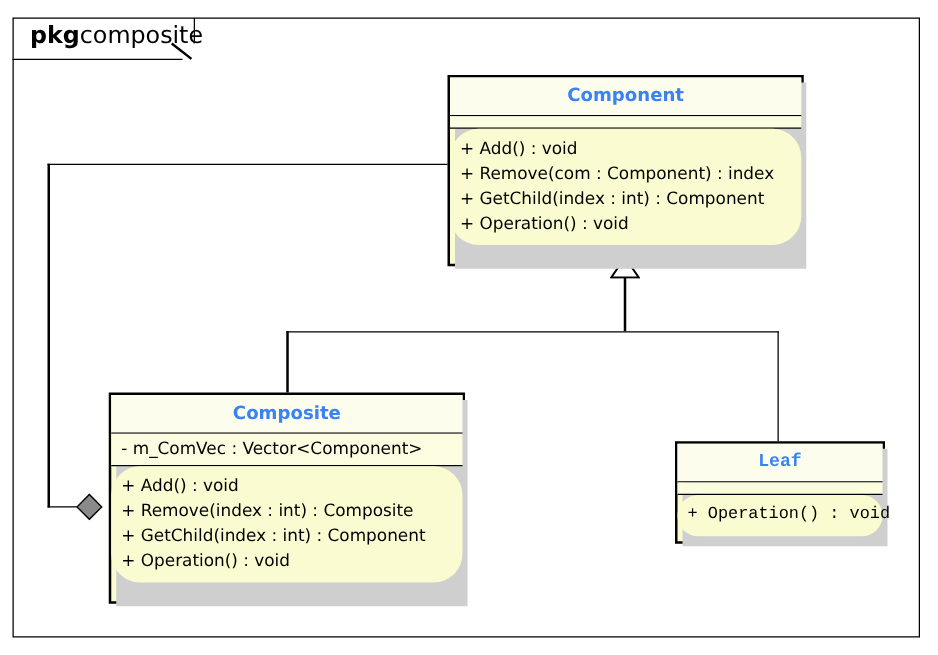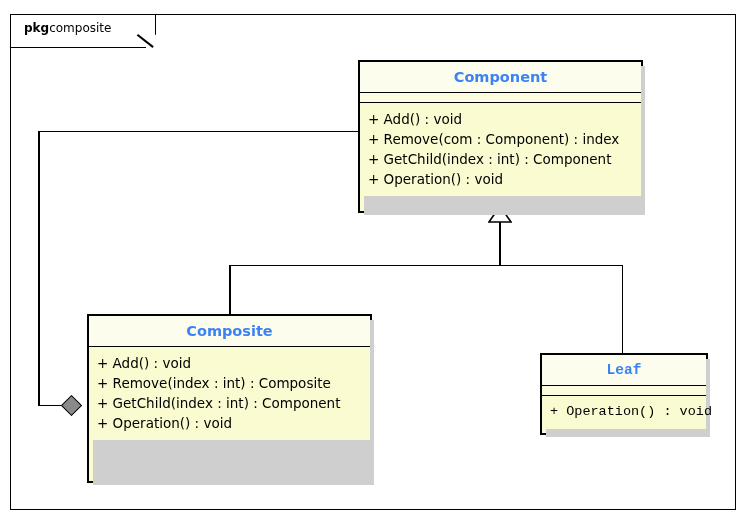--- a/index.html
+++ b/index.html
@@ -59,21 +59,21 @@
     left: 10px;
     top: 46.5px;
     width: 136px;
     height: 1.5px;
     background: #000000;
   }
   .pkg-tab-label {
     position: absolute;
     left: 24px;
     top: 18px;
-    font-size: 12px;
+    font-size: 19px;
     color: #000000;
     white-space: nowrap;
     line-height: 20px;
   }
   .pkg-tab-label .kw { font-weight: bold; }
   .pkg-tab-label .nm { font-weight: normal; }
 
   
   .uml-class {
     position: absolute;
@@ -113,20 +113,21 @@
     min-height: 10px;
   }
   .cls-attrs.empty {
     padding: 0;
     height: 10px;
   }
   .cls-ops {
     box-sizing: border-box;
     background: #fbfbd2;
     padding: 6px 8px 7px 8px;
+    border-radius: 23px;
   }
   .member {
     font-size: 13.5px;
     color: #000000;
     line-height: 20px;
     white-space: nowrap;
   }
 
   
   .line {
@@ -189,20 +190,23 @@
     <div class="cls-ops">
       <div class="member">+ Add() : void</div>
       <div class="member">+ Remove(com : Component) : index</div>
       <div class="member">+ GetChild(index : int) : Component</div>
       <div class="member">+ Operation() : void</div>
     </div>
   </div>
 
   <div class="uml-class" style="left:87px; top:314px; width:285px; height:169px;">
     <div class="cls-title">Composite</div>
+    <div class="cls-attrs">
+      <div class="member">- m_ComVec : Vector&lt;Component&gt;</div>
+    </div>
     <div class="cls-ops">
       <div class="member">+ Add() : void</div>
       <div class="member">+ Remove(index : int) : Composite</div>
       <div class="member">+ GetChild(index : int) : Component</div>
       <div class="member">+ Operation() : void</div>
     </div>
   </div>
 
   <div class="uml-class" style="left:540px; top:353px; width:168px; height:82px;font-family:Liberation Mono, monospace;">
     <div class="cls-title">Leaf</div>

